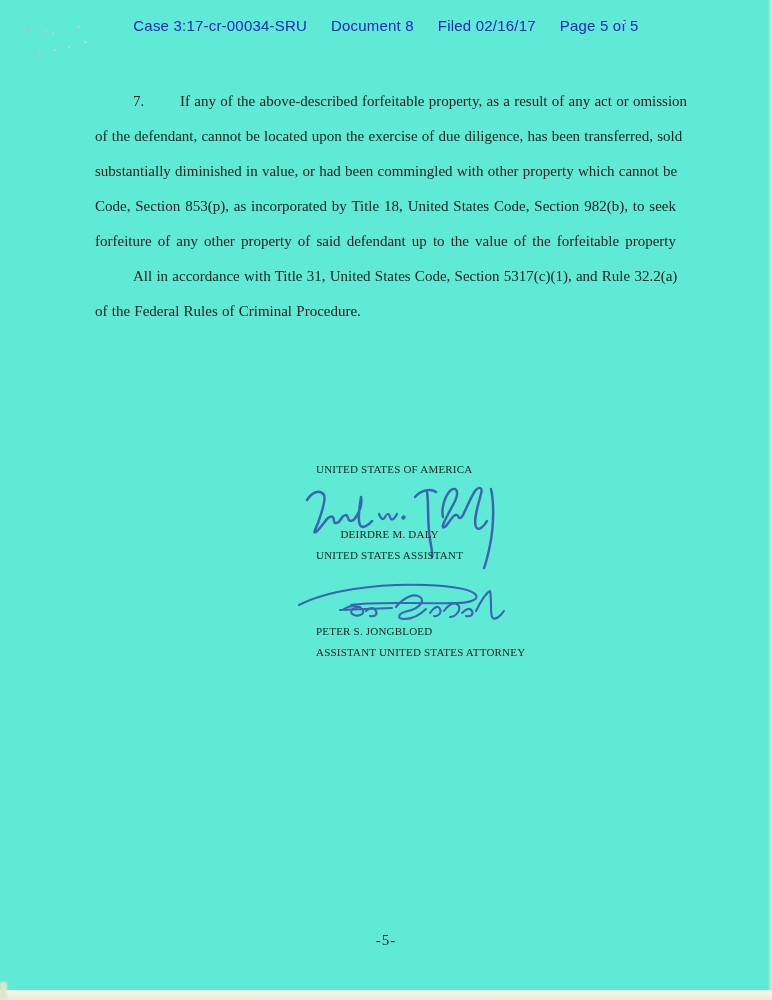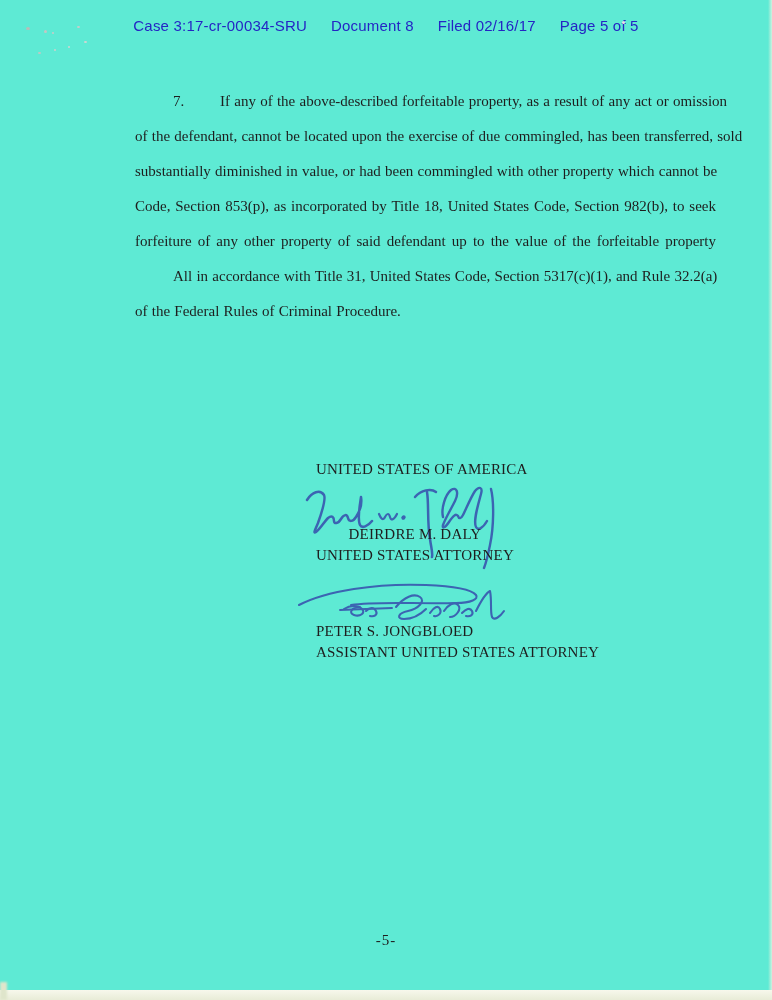--- a/index.html
+++ b/index.html
@@ -15,37 +15,37 @@
   .case-header{
     position:absolute;top:17px;left:0;width:100%;
     display:flex;justify-content:center;gap:24px;
     font-family:"Liberation Sans", sans-serif;
     font-size:15px;color:#2425c4;letter-spacing:0.2px;
     white-space:nowrap;
   }
   
   .body-block{
     position:absolute;left:95px;top:84px;width:581px;
-    font-size:15px;line-height:35px;margin-left:40px;
+    font-size:15px;line-height:35px;
   }
   .bline{
     height:35px;line-height:35px;
     white-space:nowrap;
     text-align:justify;
     text-align-last:justify;
     overflow:visible;
     word-spacing:0.5px;
   }
   .bline.lastline{text-align-last:left;}
   .bline.indent{padding-left:38px;}
   .para-num{display:inline-block;width:47px;}
   
   .sig-text{
     position:absolute;left:316px;
-    font-size:15px;letter-spacing:0.2px;line-height:21px;
+    font-size:11px;letter-spacing:0.2px;line-height:21px;
     white-space:nowrap;color:#1e1e1e;
   }
   .sig-svg{position:absolute;pointer-events:none;}
   .sig-svg path{fill:none;stroke:#3c64b2;stroke-linecap:round;stroke-linejoin:round;}
   
   .page-num{
     position:absolute;top:932px;left:0;width:100%;
     text-align:center;font-size:15px;letter-spacing:1px;
   }
   
@@ -83,21 +83,21 @@
   <div class="speck" style="left:38px;top:52px;width:3px;height:2px;background:#c3c7c3;"></div>
   <div class="speck" style="left:54px;top:49px;width:2px;height:2px;background:#ced2ce;"></div>
   <div class="speck" style="left:68px;top:46px;width:2px;height:2px;background:#d2d6d2;"></div>
   <div class="speck" style="left:84px;top:41px;width:3px;height:2px;background:#d2d6d2;"></div>
   <div class="speck" style="left:622px;top:21px;width:3px;height:3px;background:#f0dce8;"></div>
 
   <div class="body-block">
     <div class="bline indent">
       <span class="para-num">7.</span><span>If any of the above-described forfeitable property, as a result of any act or omission</span>
     </div>
-    <div class="bline">of the defendant, cannot be located upon the exercise of due commingled, has been transferred, sold</div>
+    <div class="bline">of the defendant, cannot be located upon the exercise of due diligence, has been transferred, sold</div>
     <div class="bline">substantially diminished in value, or had been commingled with other property which cannot be</div>
     <div class="bline">Code, Section 853(p), as incorporated by Title 18, United States Code, Section 982(b), to seek</div>
     <div class="bline">forfeiture of any other property of said defendant up to the value of the forfeitable property</div>
     <div class="bline indent">All in accordance with Title 31, United States Code, Section 5317(c)(1), and Rule 32.2(a)</div>
     <div class="bline lastline">of the Federal Rules of Criminal Procedure.</div>
   </div>
 
   <div class="sig-text" style="top:459px;">UNITED STATES OF AMERICA</div>
 
   <svg class="sig-svg" style="left:303px;top:481px;" width="205" height="92" viewBox="0 0 205 92" aria-hidden="true">
@@ -105,21 +105,21 @@
     <path stroke-width="2.2" d="M 76,33 C 78,38 80,40 82,36 C 84,32 86,32 87,36 C 88,40 91,39 94,33"></path>
     <path stroke-width="2.6" d="M 100,36 C 101,35 102,36 101,37 C 100,38 99,37 100,36"></path>
     <path stroke-width="2.5" d="M 112,16 C 118,9 128,7 133,11"></path>
     <path stroke-width="2.5" d="M 124,11 C 126,22 124,42 127,58 C 128,66 130,72 129,76"></path>
     <path stroke-width="2.4" d="M 140,36 C 138,28 142,14 148,9 C 154,5 156,12 152,20 C 148,28 142,38 140,44 C 139,48 142,47 146,41 C 150,35 153,32 155,35 C 156,38 158,38 160,34 C 163,28 168,16 172,10 C 176,5 180,6 178,13 C 175,24 170,40 173,46 C 175,50 180,47 184,40"></path>
     <path stroke-width="2.4" d="M 188,8 C 191,20 191,45 187,64 C 185,74 183,82 181,87"></path>
   </svg>
 
   <div class="sig-text" style="top:524px;text-align:center;">
     <div>DEIRDRE M. DALY</div>
-    <div>UNITED STATES ATTORNEY</div>
+    <div>UNITED STATES ASSISTANT</div>
   </div>
 
   <svg class="sig-svg" style="left:296px;top:579px;" width="215" height="50" viewBox="0 0 215 50" aria-hidden="true">
     <path stroke-width="2.1" d="M 3,26 C 30,12 80,4 130,6 C 155,7 175,10 180,16 C 183,20 175,24 160,24 C 120,25 80,22 55,26"></path>
     <path stroke-width="2.1" d="M 48,30 C 54,26 62,26 66,30 C 70,34 64,38 58,36 C 52,34 56,28 64,28 M 70,32 C 74,28 78,28 80,32 C 82,36 78,38 74,37"></path>
     <path stroke-width="1.9" d="M 44,31 L 96,29"></path>
     <path stroke-width="2.1" d="M 100,28 C 108,18 118,14 124,18 C 130,22 122,30 112,32 C 102,34 100,40 108,40 C 118,40 126,34 130,30"></path>
     <path stroke-width="2.1" d="M 134,34 C 138,28 142,26 144,30 C 146,34 142,38 138,37 M 148,32 C 152,26 158,22 162,26 C 166,30 160,38 154,38 M 166,34 C 170,30 174,28 176,32 C 178,36 174,38 170,37 M 180,32 C 184,24 190,14 194,12 C 196,22 194,32 196,38 C 198,42 204,38 208,32"></path>
   </svg>
 

